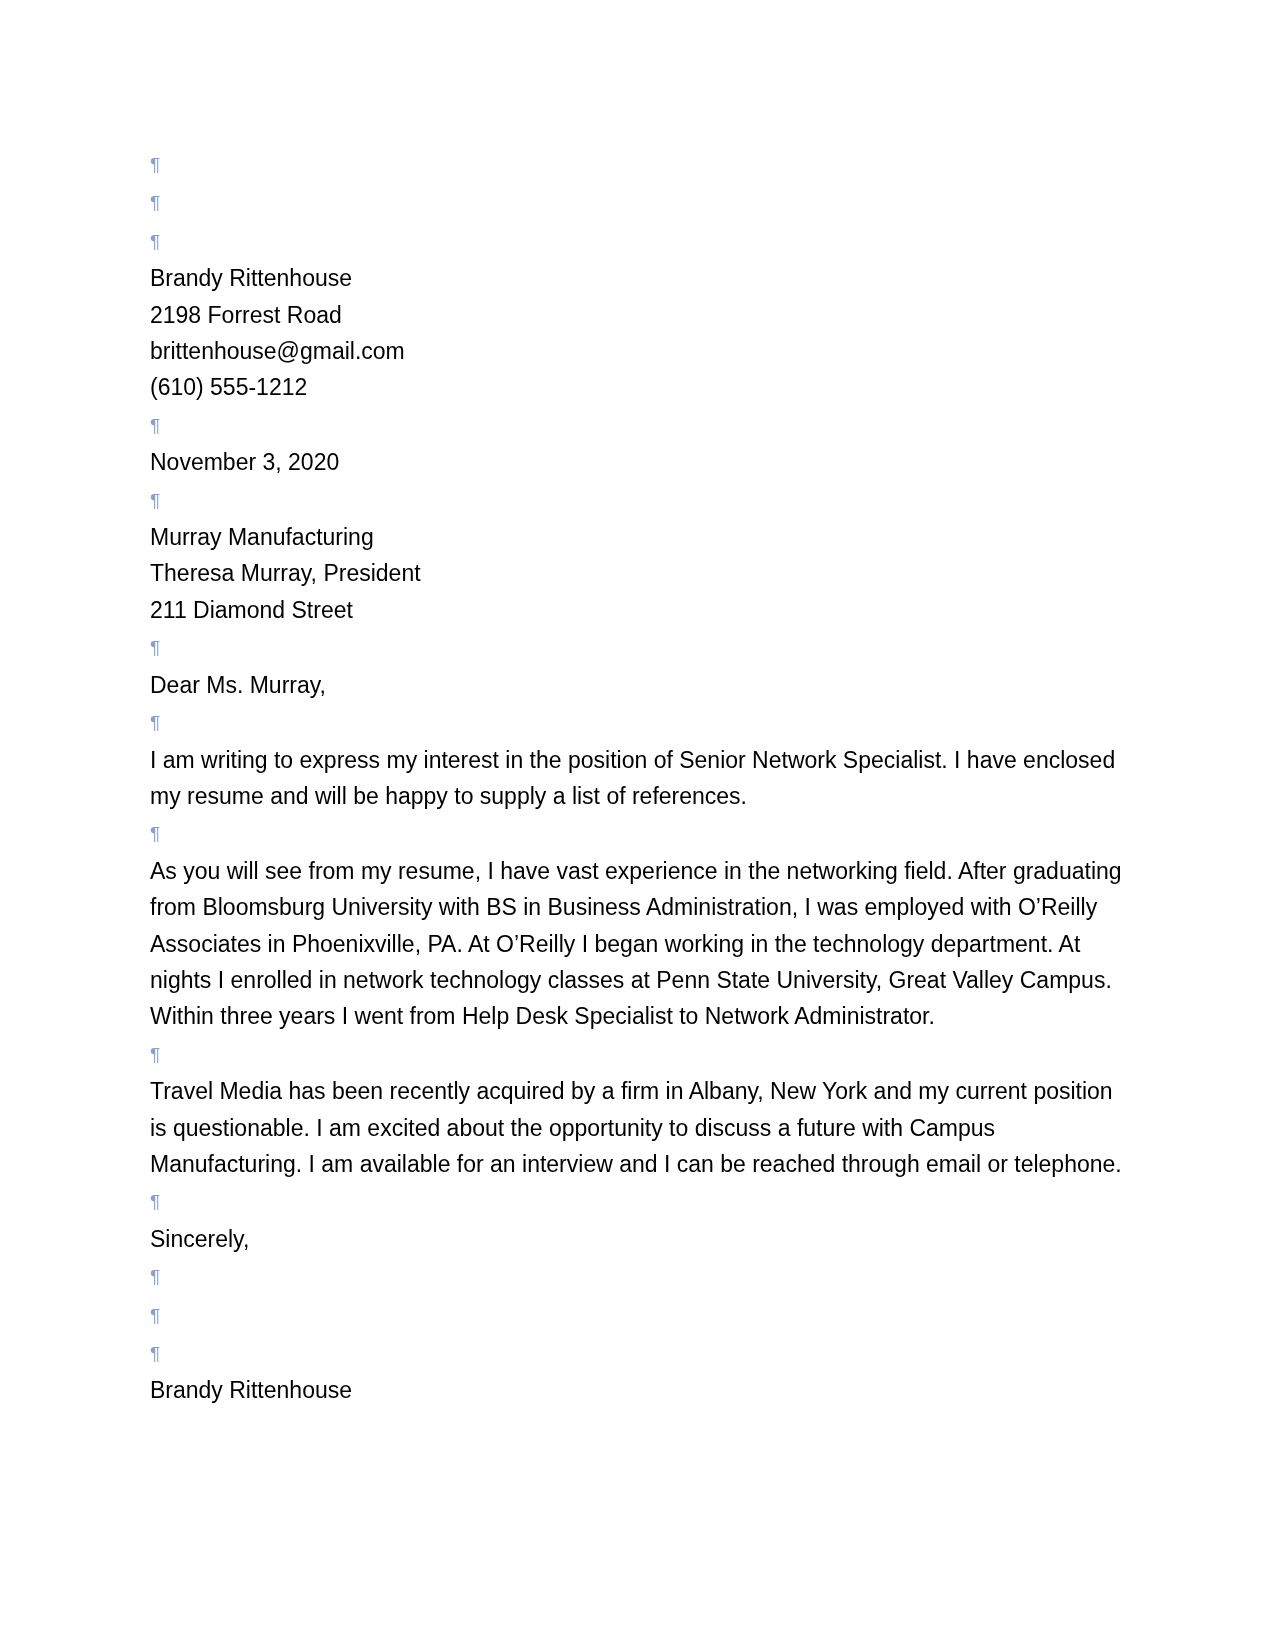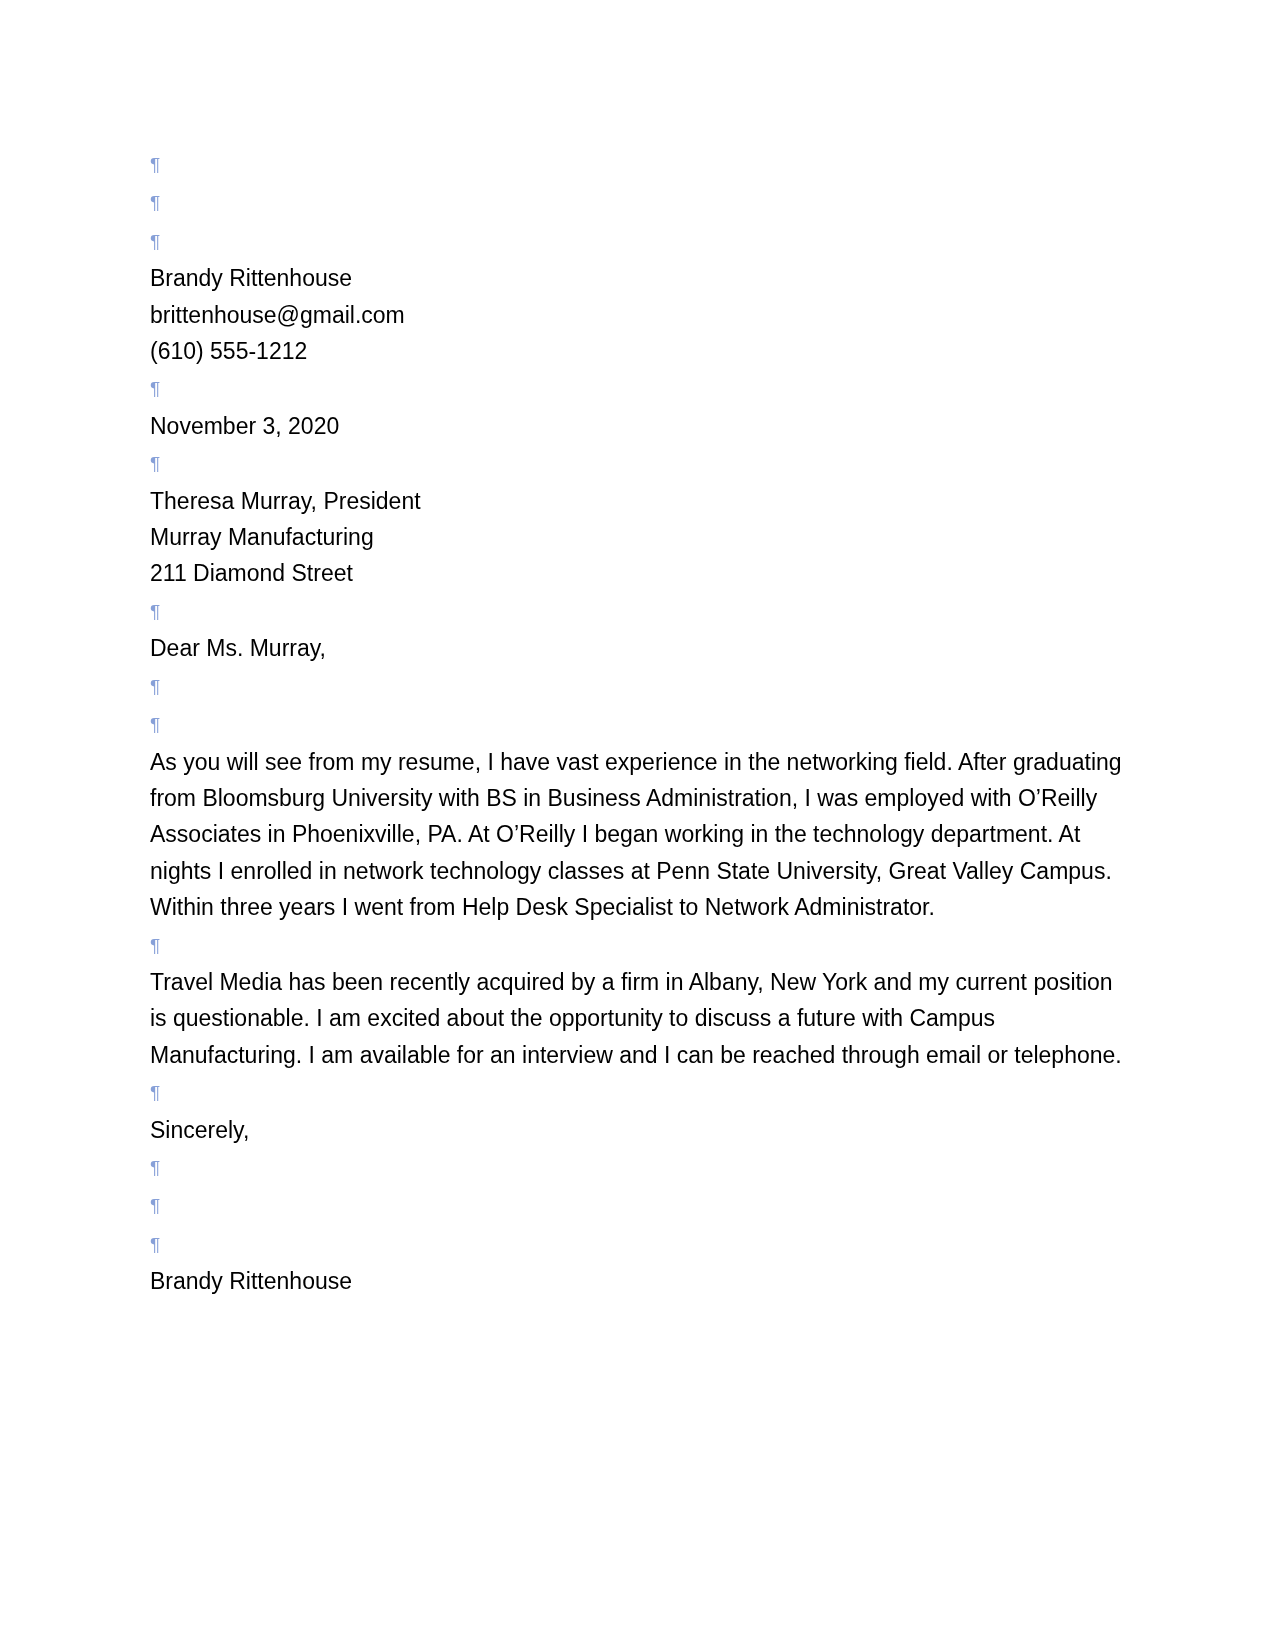--- a/index.html
+++ b/index.html
@@ -37,31 +37,33 @@
 </style>
 </head>
 <body>
 
 <div class="page">
   <div class="letter-content">
       <div class="line mark-line"><span class="pilcrow" style="color: rgb(135, 160, 216);">¶</span></div>
       <div class="line mark-line"><span class="pilcrow" style="color: rgb(135, 160, 216);">¶</span></div>
       <div class="line mark-line"><span class="pilcrow" style="color: rgb(135, 160, 216);">¶</span></div>
       <div class="line text-line">Brandy Rittenhouse</div>
+      <div class="line text-line">2198 Forrest Road</div>
       <div class="line text-line">brittenhouse@gmail.com</div>
       <div class="line text-line">(610) 555-1212</div>
       <div class="line mark-line"><span class="pilcrow" style="color: rgb(135, 160, 216);">¶</span></div>
       <div class="line text-line">November 3, 2020</div>
       <div class="line mark-line"><span class="pilcrow" style="color: rgb(135, 160, 216);">¶</span></div>
+      <div class="line text-line">Murray Manufacturing</div>
       <div class="line text-line">Theresa Murray, President</div>
-      <div class="line text-line">Murray Manufacturing</div>
       <div class="line text-line">211 Diamond Street</div>
       <div class="line mark-line"><span class="pilcrow" style="color: rgb(135, 160, 216);">¶</span></div>
       <div class="line text-line">Dear Ms. Murray,</div>
       <div class="line mark-line"><span class="pilcrow" style="color: rgb(135, 160, 216);">¶</span></div>
+      <div class="line text-line">I am writing to express my interest in the position of Senior Network Specialist. I have enclosed my resume and will be happy to supply a list of references.</div>
       <div class="line mark-line"><span class="pilcrow" style="color: rgb(135, 160, 216);">¶</span></div>
       <div class="line text-line">As you will see from my resume, I have vast experience in the networking field. After graduating from Bloomsburg University with BS in Business Administration, I was employed with O’Reilly Associates in Phoenixville, PA. At O’Reilly I began working in the technology department. At nights I enrolled in network technology classes at Penn State University, Great Valley Campus. Within three years I went from Help Desk Specialist to Network Administrator.</div>
       <div class="line mark-line"><span class="pilcrow" style="color: rgb(135, 160, 216);">¶</span></div>
       <div class="line text-line">Travel Media has been recently acquired by a firm in Albany, New York and my current position is questionable. I am excited about the opportunity to discuss a future with Campus Manufacturing. I am available for an interview and I can be reached through email or telephone.</div>
       <div class="line mark-line"><span class="pilcrow" style="color: rgb(135, 160, 216);">¶</span></div>
       <div class="line text-line">Sincerely,</div>
       <div class="line mark-line"><span class="pilcrow" style="color: rgb(135, 160, 216);">¶</span></div>
       <div class="line mark-line"><span class="pilcrow" style="color: rgb(135, 160, 216);">¶</span></div>
       <div class="line mark-line"><span class="pilcrow" style="color: rgb(135, 160, 216);">¶</span></div>
       <div class="line text-line">Brandy Rittenhouse</div>

